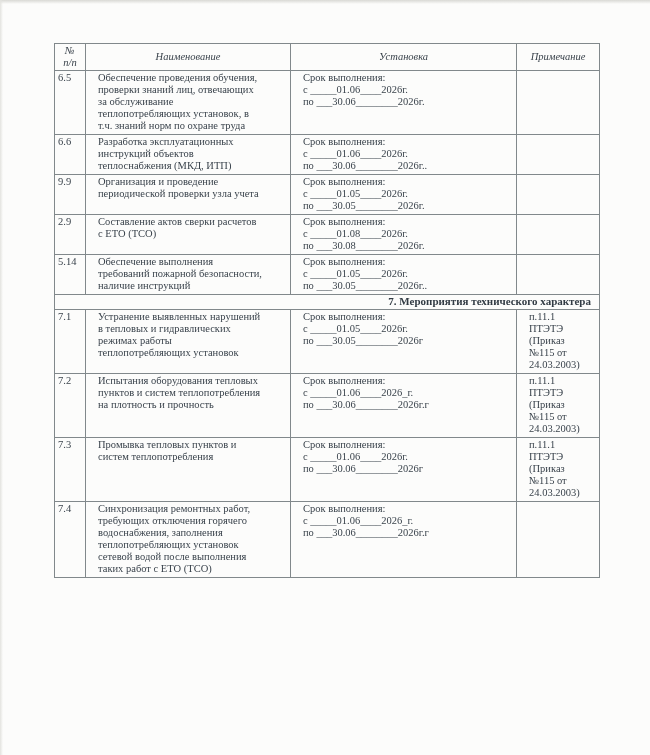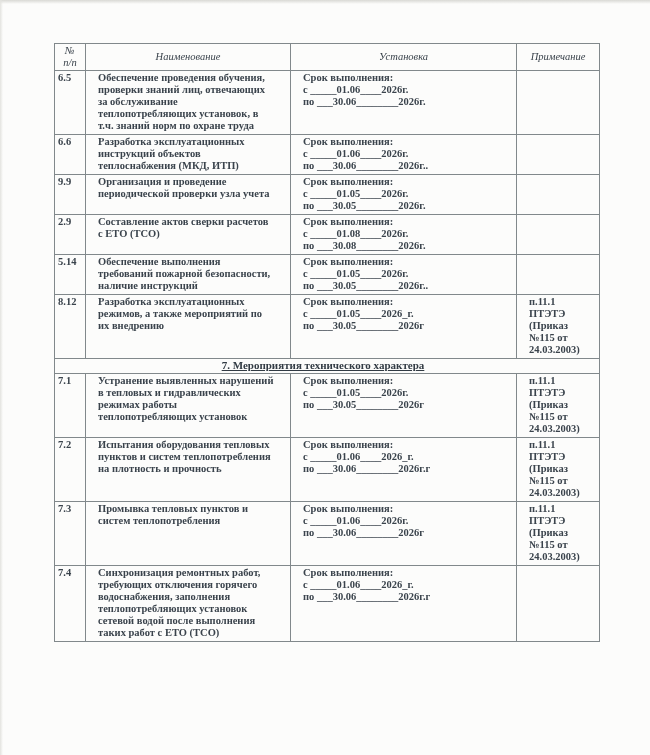--- a/index.html
+++ b/index.html
@@ -27,32 +27,30 @@
   .plan col.c3 { width:226px; }
   .plan col.c4 { width:83px; }
   .plan th, .plan td {
     border:1px solid var(--line,#81888b);
     vertical-align:top;
     padding:1px 3px 2px 12px;
     font-size:10.5px; line-height:12px;
     color:var(--ink,#3a434c);
     white-space:pre-line;
     overflow:hidden;
-    font-weight:bold;
   }
   .plan th {
     font-weight:normal; font-style:italic; text-align:center;
     vertical-align:middle; padding:1px 1px; height:24px;
   }
   .plan td.c-num { padding-left:3px; }
   .plan td.section {
-    text-align:center; font-weight:bold; font-size:11px;
+    text-align:right; font-weight:bold; font-size:11px;
     padding:0 8px 1px 0; line-height:13px; white-space:normal;
     color:var(--ink-bold,#323b44);
-    text-decoration:underline;
   }
 </style>
 </head>
 <body>
 
 <div class="page">
   <table class="plan">
     <colgroup>
       <col class="c1">
         <col class="c2">
@@ -113,34 +111,20 @@
           <td class="c-num">5.14</td>
           <td class="c-name">Обеспечение выполнения
 требований пожарной безопасности,
 наличие инструкций</td>
           <td class="c-desc">Срок выполнения:
 с _____01.05____2026г.
 по ___30.05________2026г..</td>
           <td class="c-note"></td>
         </tr>
         <tr>
-          <td class="c-num">8.12</td>
-          <td class="c-name">Разработка эксплуатационных
-режимов, а также мероприятий по
-их внедрению</td>
-          <td class="c-desc">Срок выполнения:
-с _____01.05____2026_г.
-по ___30.05________2026г</td>
-          <td class="c-note">п.11.1
-ПТЭТЭ
-(Приказ
-№115 от
-24.03.2003)</td>
-        </tr>
-        <tr>
           <td colspan="4" class="section">7. Мероприятия технического характера</td>
         </tr>
         <tr>
           <td class="c-num">7.1</td>
           <td class="c-name">Устранение выявленных нарушений
 в тепловых и гидравлических
 режимах работы
 теплопотребляющих установок</td>
           <td class="c-desc">Срок выполнения:
 с _____01.05____2026г.

